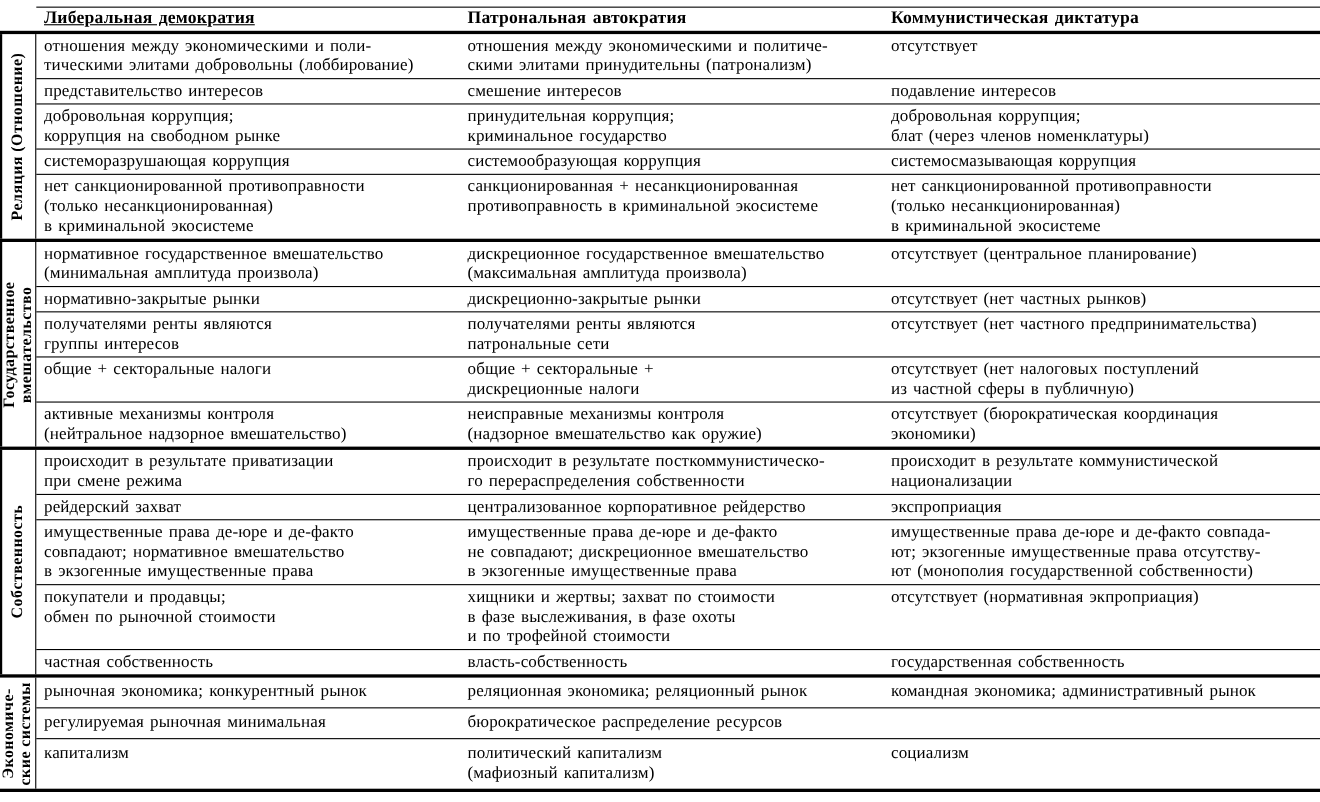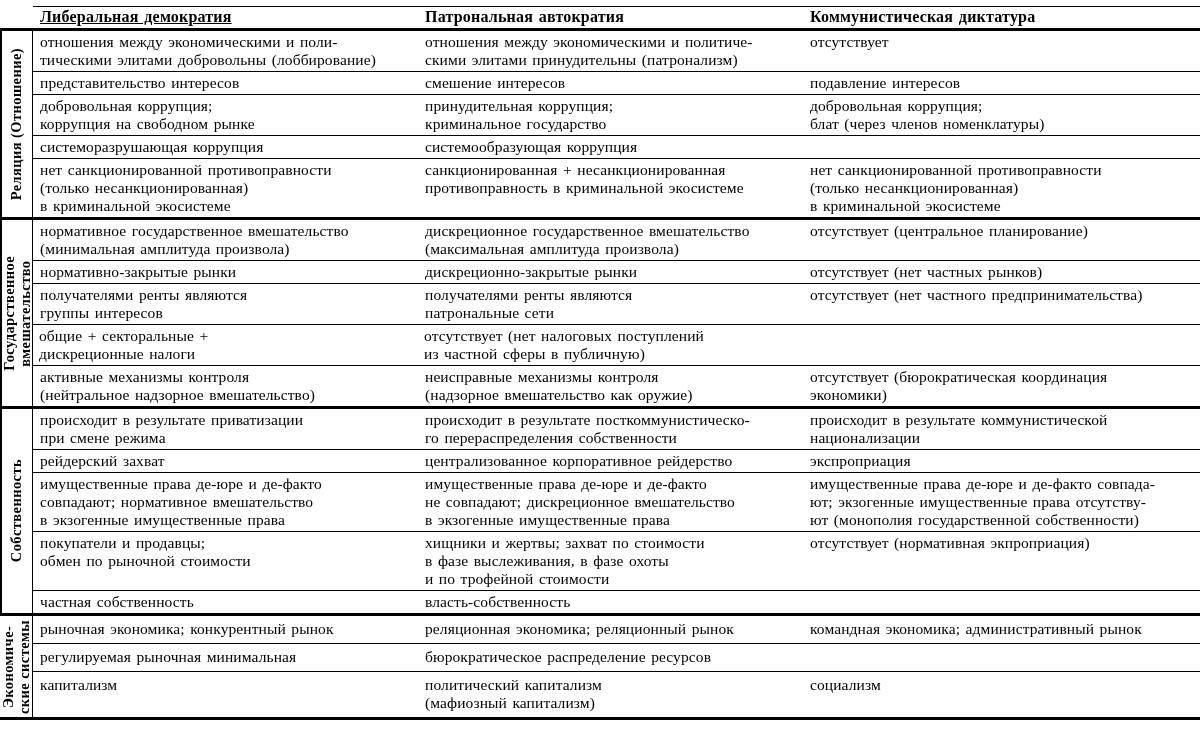--- a/index.html
+++ b/index.html
@@ -88,20 +88,21 @@
         <div class="cell c1">добровольная коррупция;
 коррупция на свободном рынке</div>
         <div class="cell c2">принудительная коррупция;
 криминальное государство</div>
         <div class="cell c3">добровольная коррупция;
 блат (через членов номенклатуры)</div>
       </div>
       <div class="row">
         <div class="cell c1">системоразрушающая коррупция</div>
         <div class="cell c2">системообразующая коррупция</div>
+        <div class="cell c3">системосмазывающая коррупция</div>
       </div>
       <div class="row">
         <div class="cell c1">нет санкционированной противоправности
 (только несанкционированная)
 в криминальной экосистеме</div>
         <div class="cell c2">санкционированная + несанкционированная
 противоправность в криминальной экосистеме</div>
         <div class="cell c3">нет санкционированной противоправности
 (только несанкционированная)
 в криминальной экосистеме</div>
@@ -128,20 +129,21 @@
         <div class="cell c3">отсутствует (нет частных рынков)</div>
       </div>
       <div class="row">
         <div class="cell c1">получателями ренты являются
 группы интересов</div>
         <div class="cell c2">получателями ренты являются
 патрональные сети</div>
         <div class="cell c3">отсутствует (нет частного предпринимательства)</div>
       </div>
       <div class="row">
+        <div class="cell c1">общие + секторальные налоги</div>
         <div class="cell c2">общие + секторальные +
 дискреционные налоги</div>
         <div class="cell c3">отсутствует (нет налоговых поступлений
 из частной сферы в публичную)</div>
       </div>
       <div class="row">
         <div class="cell c1">активные механизмы контроля
 (нейтральное надзорное вмешательство)</div>
         <div class="cell c2">неисправные механизмы контроля
 (надзорное вмешательство как оружие)</div>
@@ -184,20 +186,21 @@
         <div class="cell c1">покупатели и продавцы;
 обмен по рыночной стоимости</div>
         <div class="cell c2">хищники и жертвы; захват по стоимости
 в фазе выслеживания, в фазе охоты
 и по трофейной стоимости</div>
         <div class="cell c3">отсутствует (нормативная экпроприация)</div>
       </div>
       <div class="row">
         <div class="cell c1">частная собственность</div>
         <div class="cell c2">власть-собственность</div>
+        <div class="cell c3">государственная собственность</div>
       </div>
     </div>
   </section>
 
   <section class="group g4">
     <div class="gutter">
       <span class="vlabel">Экономиче-
 ские системы</span>
     </div>
     <div class="gbody">

